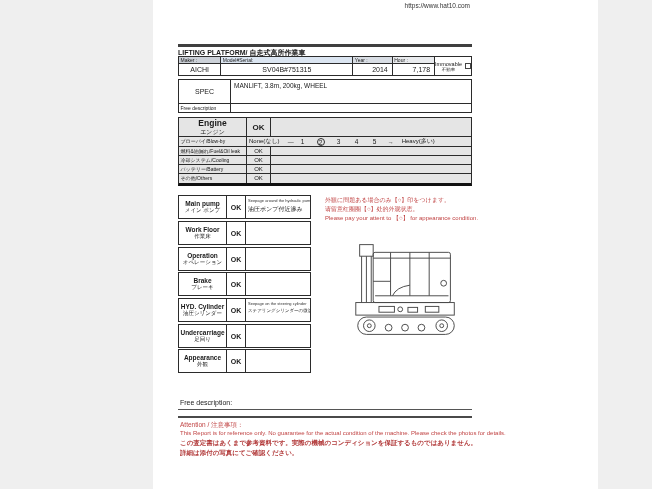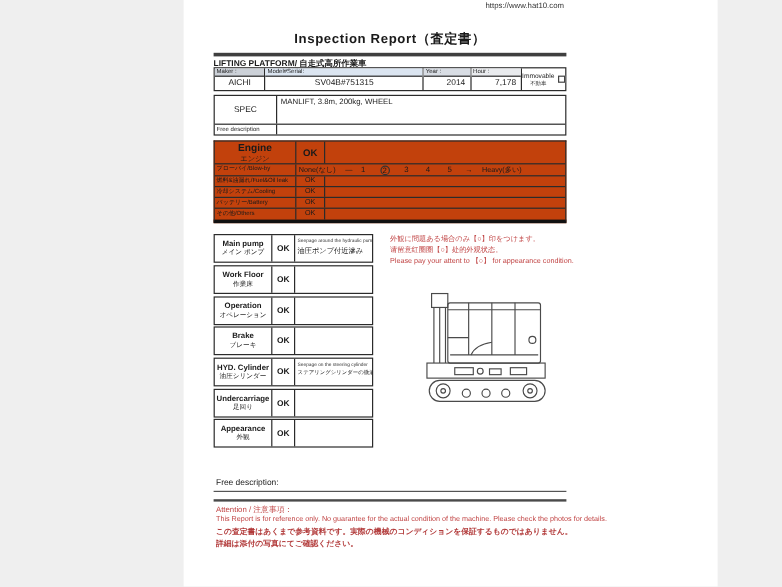--- a/index.html
+++ b/index.html
@@ -31,21 +31,21 @@
   
   .spec-table { left:25px; top:79px; width:294px; border:1.5px solid #2b2b2b; background:#fff; }
   .spec-row { display:flex; height:23px; }
   .spec-label { width:52px; border-right:1px solid #2b2b2b; display:flex; align-items:center; justify-content:center; font-size:7px; }
   .spec-value { flex:1; font-size:6.5px; padding:2px 0 0 3px; }
   .fd-row { display:flex; height:9px; border-top:1px solid #2b2b2b; }
   .fd-label { width:52px; border-right:1px solid #2b2b2b; font-size:5px; line-height:8px; padding-left:1.5px; color:#222; }
   .fd-value { flex:1; }
 
   
-  .engine-table { left:25px; top:117px; width:294px; border:1.5px solid #2b2b2b; border-bottom:3.5px solid #111; background:#c2410c; }
+  .engine-table { left:25px; top:117px; width:294px; border:1.5px solid #2b2b2b; border-bottom:3.5px solid #111; background:#e5e5e5; }
   .eng-header { display:flex; height:19px; border-bottom:1px solid #2b2b2b; }
   .eng-label-col { width:68px; border-right:1px solid #2b2b2b; display:flex; flex-direction:column; align-items:center; justify-content:center; }
   .eng-title { font-size:8.5px; font-weight:bold; }
   .eng-title-jp { font-size:6px; }
   .eng-ok-big { width:24px; border-right:1px solid #2b2b2b; display:flex; align-items:center; justify-content:center; font-size:8px; font-weight:bold; }
   .eng-rest { flex:1; }
   .eng-row { display:flex; height:9px; border-bottom:1px solid #2b2b2b; }
   .eng-row:last-child { border-bottom:none; }
   .eng-label { width:68px; border-right:1px solid #2b2b2b; font-size:5px; line-height:8.5px; padding-left:1.5px; white-space:nowrap; overflow:hidden; }
   .eng-ok { width:24px; border-right:1px solid #2b2b2b; text-align:center; font-size:6px; line-height:9px; }
@@ -84,21 +84,20 @@
   .attention-jp1 { left:27px; top:439px; font-size:6.5px; font-weight:bold; color:#b23a3a; white-space:nowrap; }
   .attention-jp2 { left:27px; top:449px; font-size:6.5px; font-weight:bold; color:#b23a3a; white-space:nowrap; }
 </style>
 </head>
 <body>
 
 <div class="canvas">
   <div class="page">
 
     <div class="abs url">https://www.hat10.com</div>
-    <div class="abs report-title">Inspection Report（査定書）</div>
     <div class="abs title-bar"></div>
     <div class="abs section-title">LIFTING PLATFORM/ 自走式高所作業車</div>
 
     <div class="abs info-table">
       <div class="info-col" style="width:43px">
         <div class="hcell" style="background:#ccd1d8">Maker :</div>
         <div class="vcell">AICHI</div>
       </div>
       <div class="info-col" style="width:134px">
         <div class="hcell" style="background:#dbe5f1">Model#Serial:</div>

